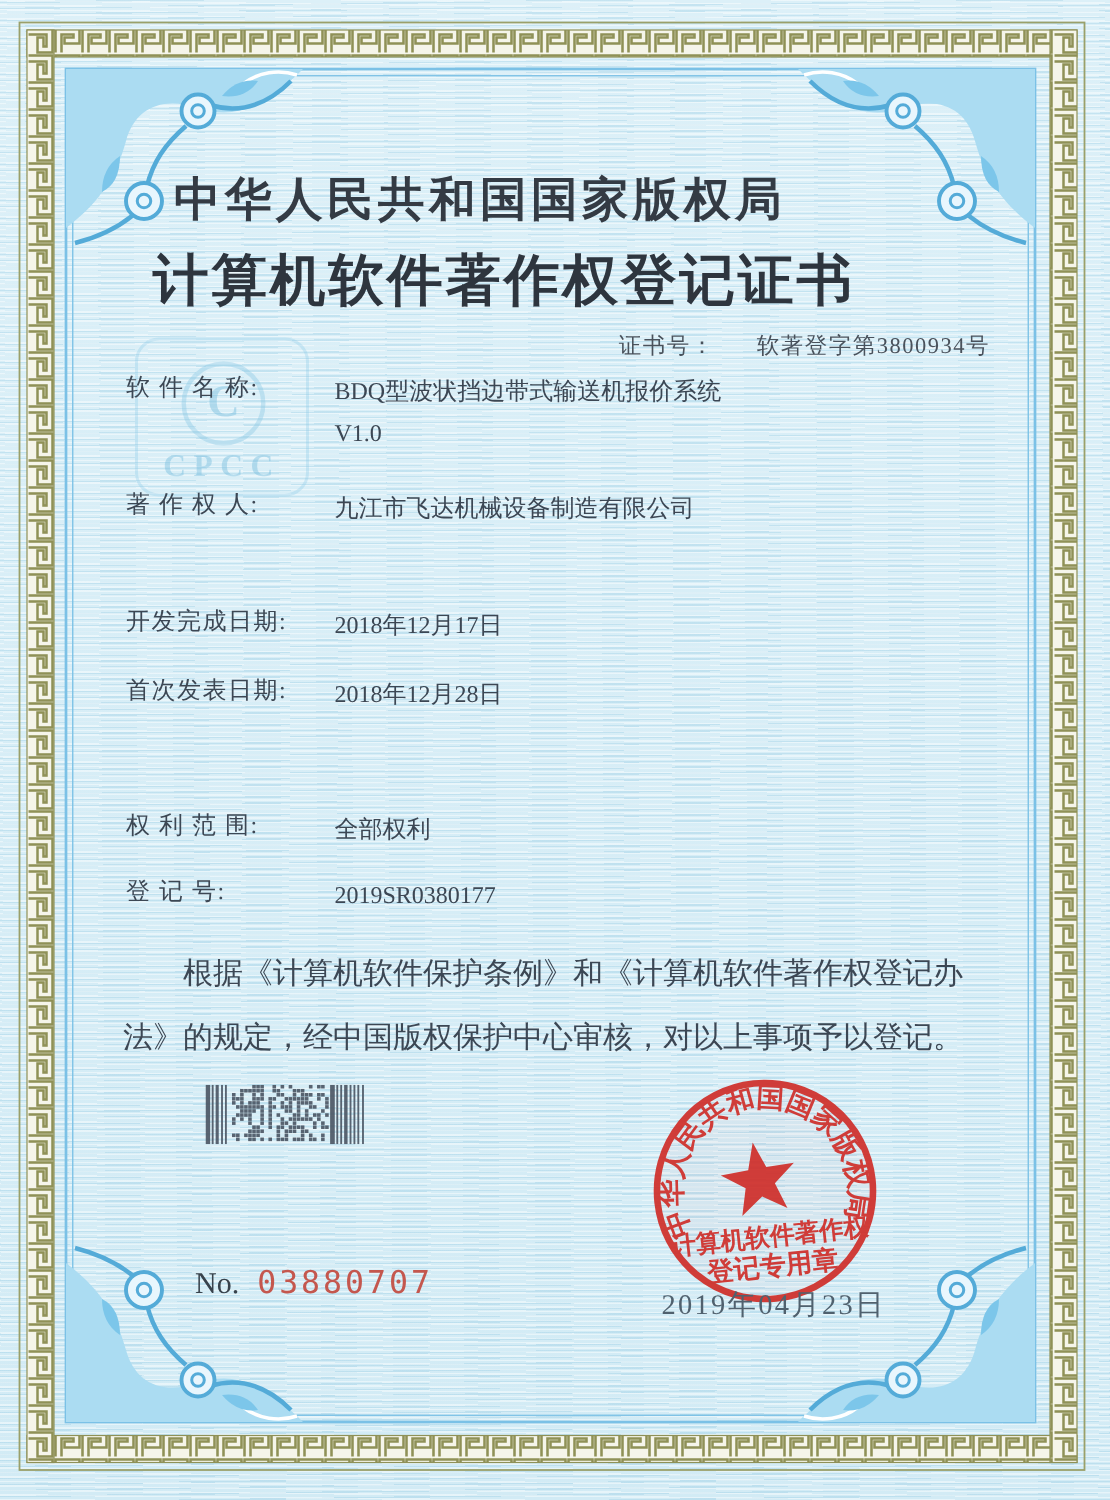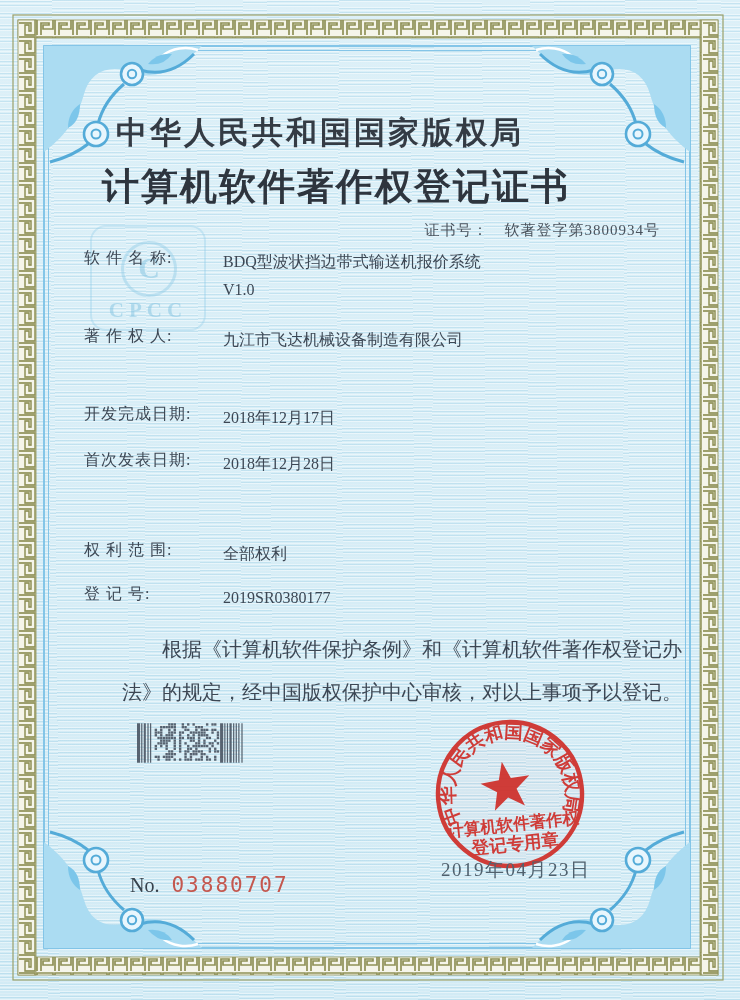--- a/index.html
+++ b/index.html
@@ -14,32 +14,32 @@
   }
   .frame-svg{position:absolute;left:0;top:0;z-index:1;}
   .content{position:absolute;left:0;top:0;width:640px;height:1000px;z-index:2;}
 
   .authority{position:absolute;top:112px;left:0;width:100%;text-align:center;
     font-size:31px;font-weight:700;letter-spacing:3px;color:#343b44;}
   .cert-title{position:absolute;top:162px;left:16px;width:100%;text-align:center;
     font-size:37px;font-weight:700;letter-spacing:2px;color:#2e353e;}
   .certno{position:absolute;top:221px;left:0;width:660px;text-align:right;
     font-size:15px;color:#49525c;letter-spacing:1px;}
-  .certno .lbl{margin-right:16px;}
+  .certno .lbl{margin-right:28px;}
 
   .field-row{position:absolute;left:84px;font-size:16px;color:#3c4754;}
   .flabel{display:inline-block;width:136px;letter-spacing:1px;}
   .fvalue{position:absolute;left:139px;top:0;width:430px;white-space:pre-line;line-height:28px;}
 
   .statement{position:absolute;left:82px;top:628px;width:584px;font-size:20px;
-    line-height:43px;text-indent:2em;color:#3c4754;margin-left:40px;}
+    line-height:43px;text-indent:2em;color:#3c4754;}
 
   .barcode{position:absolute;left:137px;top:723px;width:108px;height:40px;opacity:.92;}
 
-  .serial{position:absolute;left:130px;top:873px;font-size:20px;color:#38424c;}
+  .serial{position:absolute;left:130px;top:843px;font-size:20px;color:#38424c;}
   .serial-number{margin-left:12px;color:#c4574e;font-family:"DejaVu Sans Mono",monospace;
     letter-spacing:2px;font-size:21px;}
 
   .seal{position:absolute;left:415px;top:699px;width:190px;height:190px;}
   .seal-date{position:absolute;left:441px;top:857px;font-size:19px;color:#50616e;letter-spacing:1.5px;}
 
   .cpcc{position:absolute;left:90px;top:225px;width:112px;height:102px;opacity:.5;
     border:2px solid rgba(138,200,229,.65);border-radius:16px;z-index:1;}
   .cpcc-circle{position:absolute;left:29px;top:14px;width:50px;height:50px;border-radius:50%;
     border:3px solid rgba(138,200,229,.8);color:rgba(120,190,222,.9);

